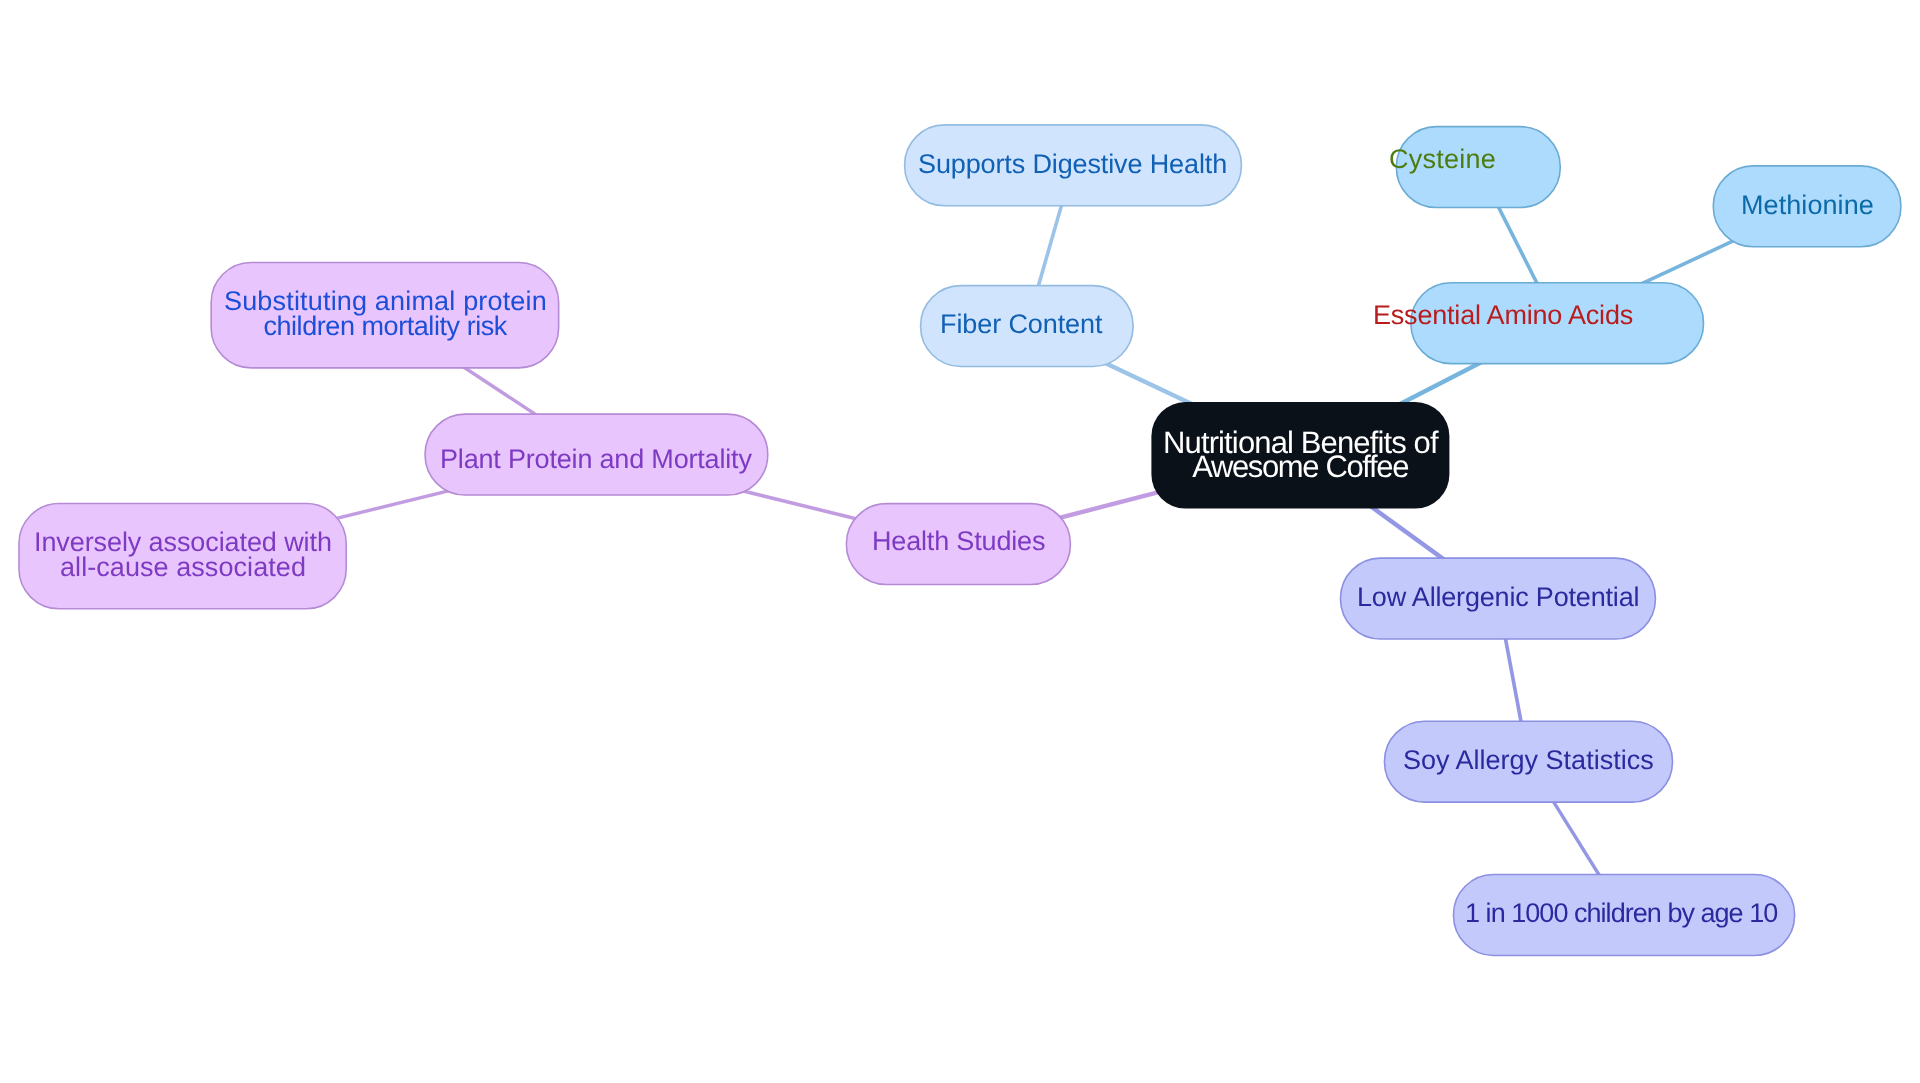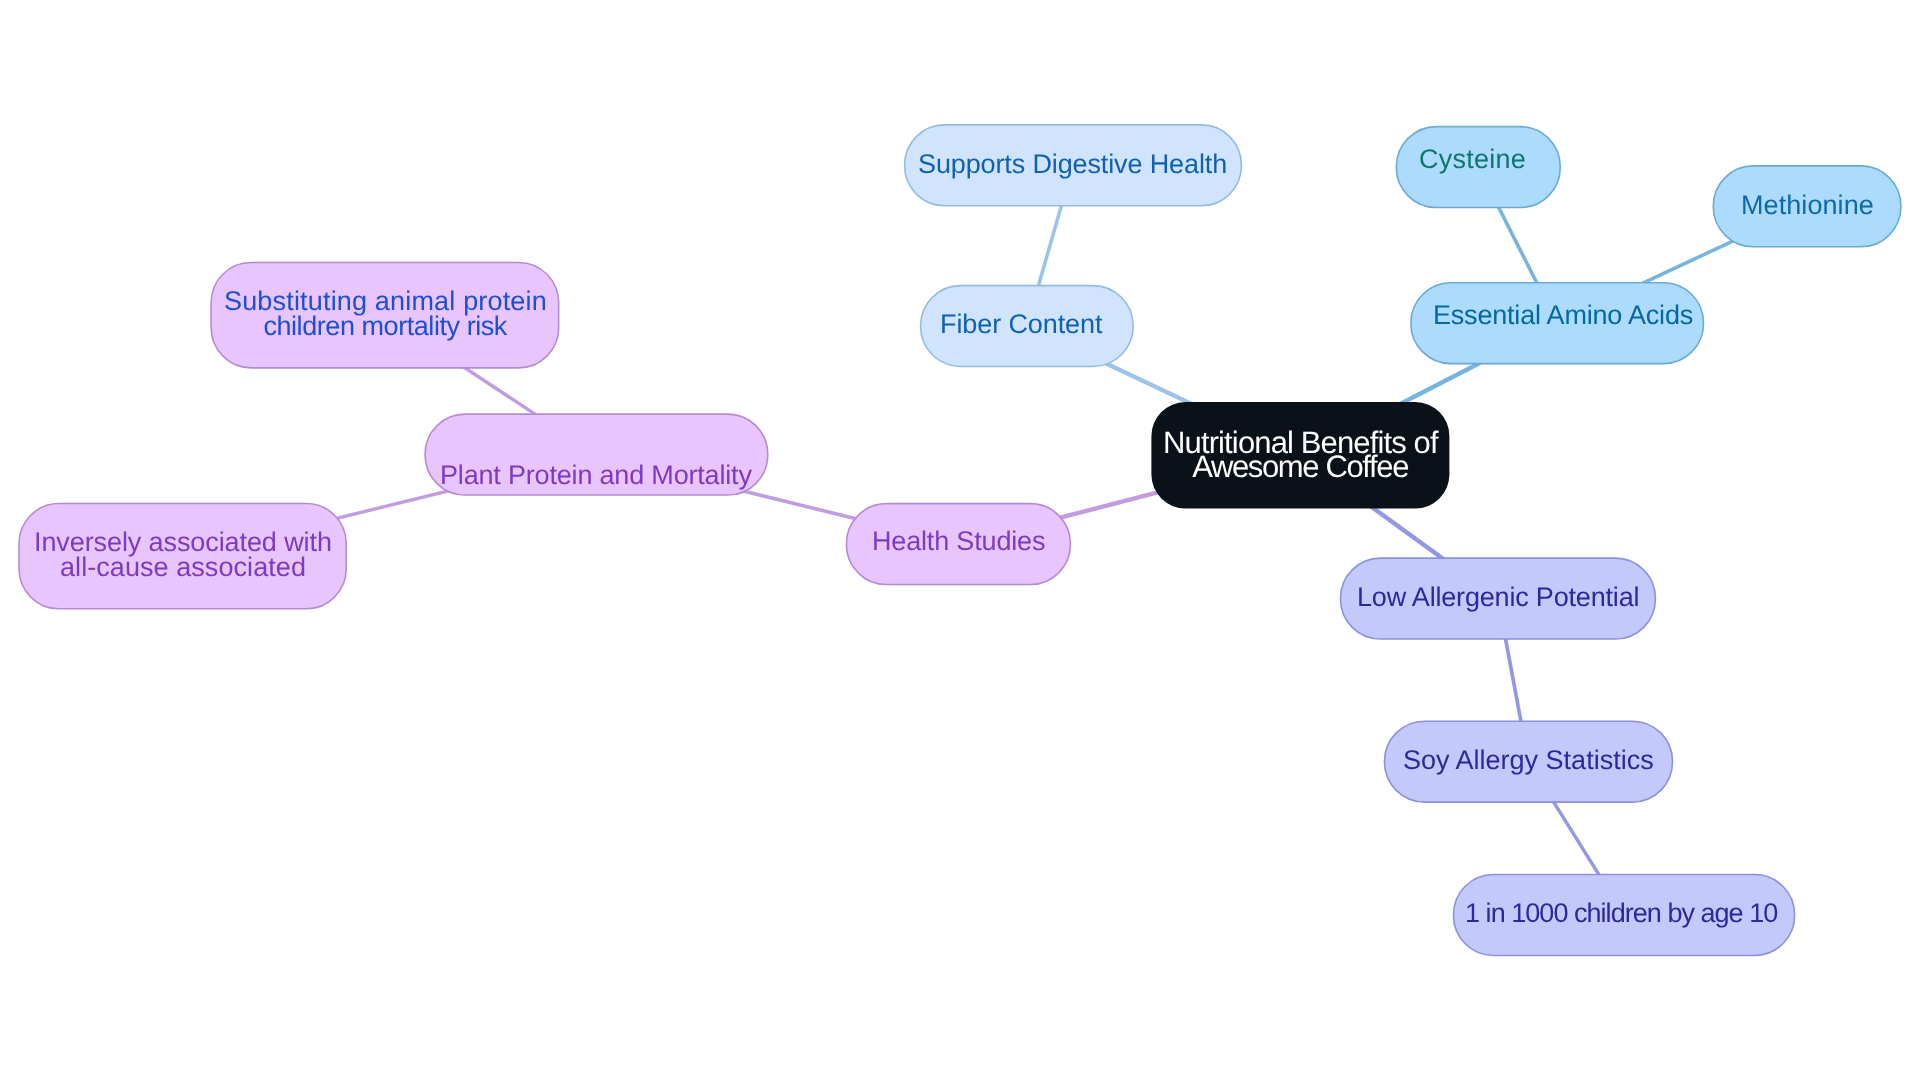--- a/index.html
+++ b/index.html
@@ -60,41 +60,41 @@
       <div class="node" style="left: 919.8px; top: 284.8px; width: 214.1px; height: 82.5px; color: rgb(16, 96, 180);">
         <span class="node-label">
           <span class="label-line" style="letter-spacing: -0.093px; margin-right: 11px;">Fiber Content</span>
         </span>
       </div>
       <div class="node" style="left: 903.83px; top: 124.1px; width: 338.35px; height: 82.5px; color: rgb(16, 96, 180);">
         <span class="node-label">
           <span class="label-line" style="letter-spacing: -0.125px; margin-right: 0.125px;">Supports Digestive Health</span>
         </span>
       </div>
-      <div class="node" style="left: 1416px; top: 281.95px; width: 294.2px; height: 69px; color: #0369a1;">
+      <div class="node" style="left: 1356px; top: 281.95px; width: 294.2px; height: 69px; color: #b91c1c;">
         <span class="node-label">
           <span class="label-line" style="letter-spacing: -0.196px; margin-right: 0.196px;">Essential Amino Acids</span>
         </span>
       </div>
-      <div class="node" style="left: 1390px; top: 125.85px; width: 165.5px; height: 69px; color: #0f766e;">
+      <div class="node" style="left: 1360px; top: 125.85px; width: 165.5px; height: 69px; color: #4d7c0f;">
         <span class="node-label">
           <span class="label-line" style="letter-spacing: 0.234px; margin-right: -0.234px;">Cysteine</span>
         </span>
       </div>
       <div class="node" style="left: 1712.5px; top: 165.1px; width: 189.2px; height: 82.5px; color: rgb(13, 106, 168);">
         <span class="node-label">
           <span class="label-line" style="letter-spacing: 0.08px; margin-right: -0.08px;">Methionine</span>
         </span>
       </div>
       <div class="node" style="left: 845.6px; top: 502.85px; width: 225.6px; height: 80px; color: rgb(126, 58, 195); align-items: center;">
         <span class="node-label">
           <span class="label-line" style="letter-spacing: -0.169px; margin-right: 0.169px;">Health Studies</span>
         </span>
       </div>
-      <div class="node" style="left: 424.25px; top: 436px; width: 344.3px; height: 82.5px; color: rgb(126, 58, 195);">
+      <div class="node" style="left: 424.25px; top: 420px; width: 344.3px; height: 82.5px; color: rgb(126, 58, 195);">
         <span class="node-label">
           <span class="label-line" style="letter-spacing: -0.183px; margin-right: 0.183px;">Plant Protein and Mortality</span>
         </span>
       </div>
       <div class="node" style="left: 210.35px; top: 261.75px; width: 349.1px; height: 107px; color: #1d4ed8;">
         <span class="node-label">
           <span class="label-line" style="letter-spacing: 0.175px; margin-right: -0.175px;">Substituting animal protein</span>
           <span class="label-line" style="letter-spacing: -0.437px; margin-right: 0.437px;">children mortality risk</span>
         </span>
       </div>

